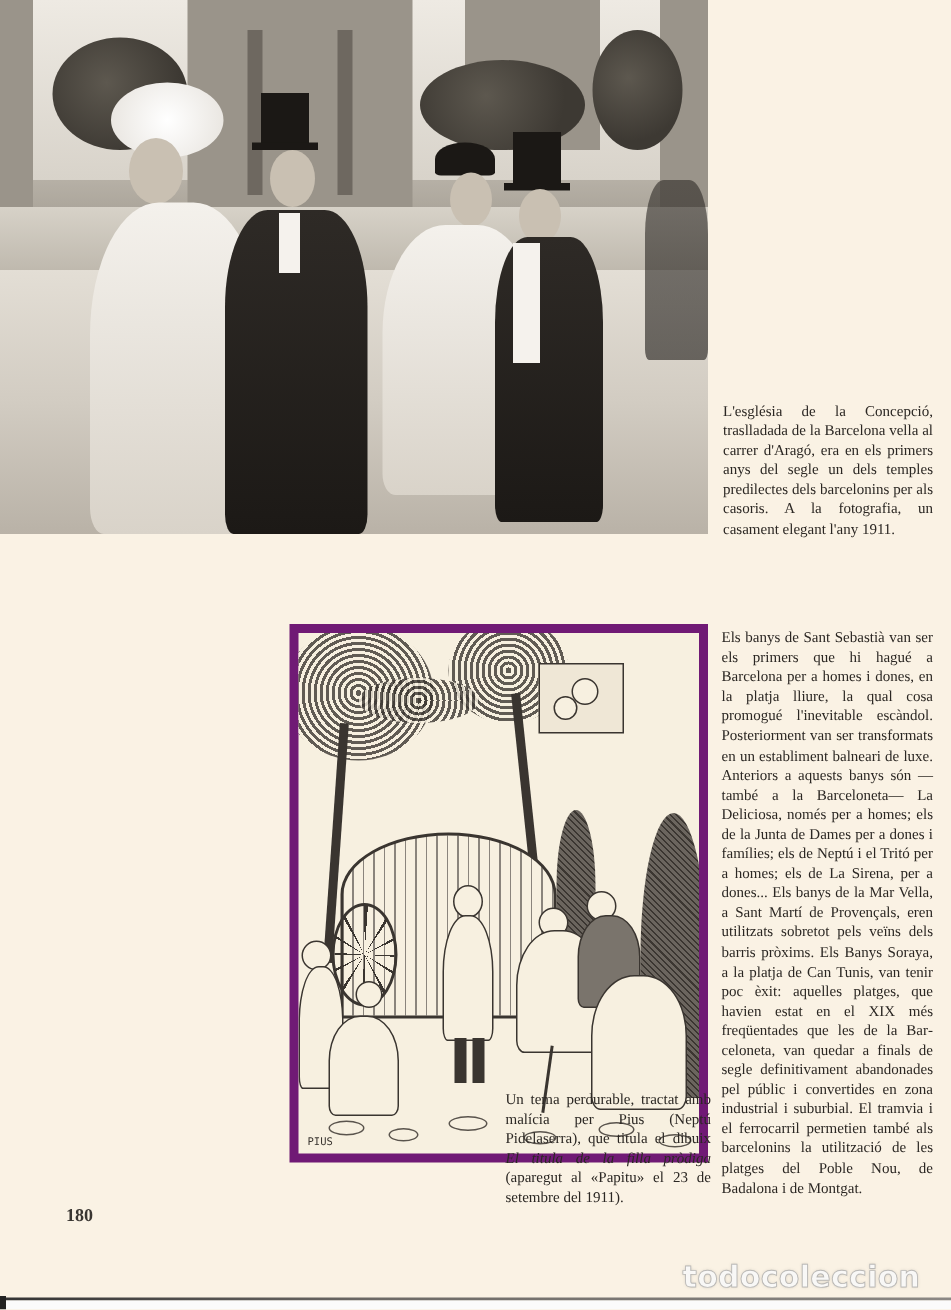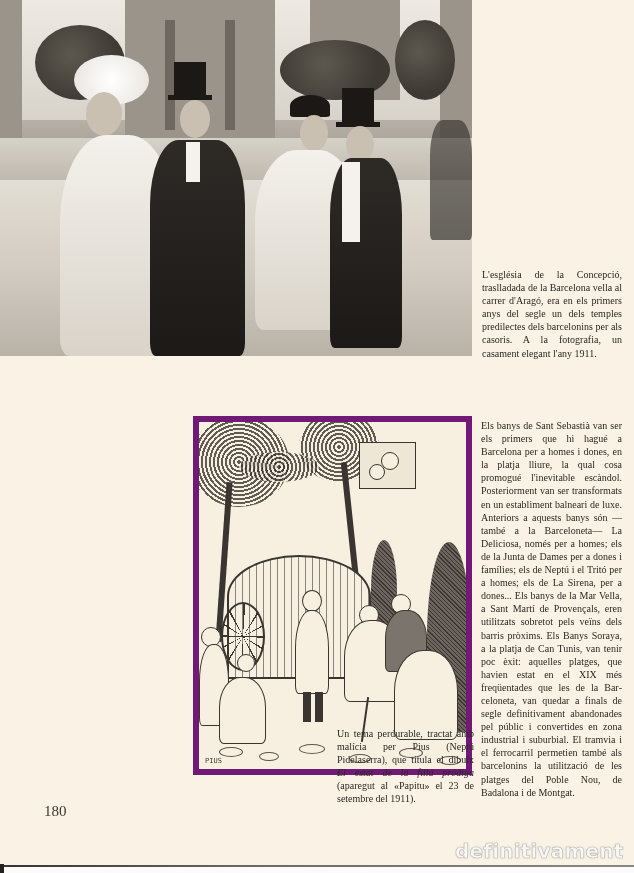--- a/index.html
+++ b/index.html
@@ -65,21 +65,21 @@
 
     .caption {
       position: absolute; font-size: 10px; line-height: 13.1px;
       text-align: justify; color: #2b2723; hyphens: manual;
     }
     .caption-photo { left: 482px; top: 268px; width: 140px; }
     .caption-drawing { left: 337px; top: 727px; width: 137px; }
     .body-text { left: 481px; top: 419px; width: 141px; }
     .caption em { font-style: italic; }
     .page-number {
-      position: absolute; left: 44px; top: 803px; font-size: 15px; color: #3a3632;
+      position: absolute; left: 44px; top: 803px; font-size: 12px; color: #3a3632; font-weight: bold;
     }
     .watermark {
       position: absolute; left: 455px; top: 839px;
       font-family: "DejaVu Sans", "Liberation Sans", sans-serif; font-weight: bold;
       font-size: 20px; letter-spacing: 0.2px; color: rgba(255,255,255,0.85);
       -webkit-text-stroke: 0.6px rgba(150,150,150,0.6);
       text-shadow: 0 0 2px rgba(120,120,120,0.35);
     }
   </style>
 </head>
@@ -149,22 +149,22 @@
   <div class="trunk" style="left:165px;top:275px;width:2px;height:45px;transform:rotate(8deg);"></div>
   <div class="cobble" style="left:20px;top:325px;width:22px;height:8px;"></div>
   <div class="cobble" style="left:60px;top:330px;width:18px;height:7px;"></div>
   <div class="cobble" style="left:100px;top:322px;width:24px;height:8px;"></div>
   <div class="cobble" style="left:150px;top:332px;width:20px;height:7px;"></div>
   <div class="cobble" style="left:200px;top:326px;width:22px;height:8px;"></div>
   <div class="cobble" style="left:240px;top:334px;width:20px;height:7px;"></div>
   <div class="signature">PIUS</div>
 </div>
 
-<div class="caption caption-drawing"><span>Un tema perdurable, tractat amb malícia per Pius (Neptú Pidelaserra), que titula el dibuix </span><em>El estat de la filla prò­diga</em><span> (aparegut al «Papitu» el 23 de setembre del 1911).</span></div>
+<div class="caption caption-drawing"><span>Un tema perdurable, tractat amb malícia per Pius (Neptú Pidelaserra), que titula el dibuix </span><em>El titula de la filla prò­diga</em><span> (aparegut al «Papitu» el 23 de setembre del 1911).</span></div>
 
 <div class="caption body-text">Els banys de Sant Sebastià van ser els primers que hi ha­gué a Barcelona per a homes i dones, en la platja lliure, la qual cosa promogué l'inevita­ble escàndol. Posteriorment van ser transformats en un es­tabliment balneari de luxe. Anteriors a aquests banys són —també a la Barceloneta— La Deliciosa, només per a homes; els de la Junta de Da­mes per a dones i famílies; els de Neptú i el Tritó per a homes; els de La Sirena, per a dones... Els banys de la Mar Vella, a Sant Martí de Provençals, eren utilitzats so­bretot pels veïns dels barris pròxims. Els Banys Soraya, a la platja de Can Tunis, van tenir poc èxit: aquelles platges, que havien estat en el XIX més freqüentades que les de la Bar­celoneta, van quedar a finals de segle definitivament aban­donades pel públic i converti­des en zona industrial i subur­bial. El tramvia i el ferrocarril permetien també als barcelo­nins la utilització de les platges del Poble Nou, de Badalona i de Montgat.</div>
 
 <div class="page-number">180</div>
 
-<div class="watermark">definitivament</div>
+<div class="watermark">todocoleccion</div>
 
 <div class="page-bottom-rule"></div>
 <div class="page-bottom-edge"></div>
 
 </body></html>

